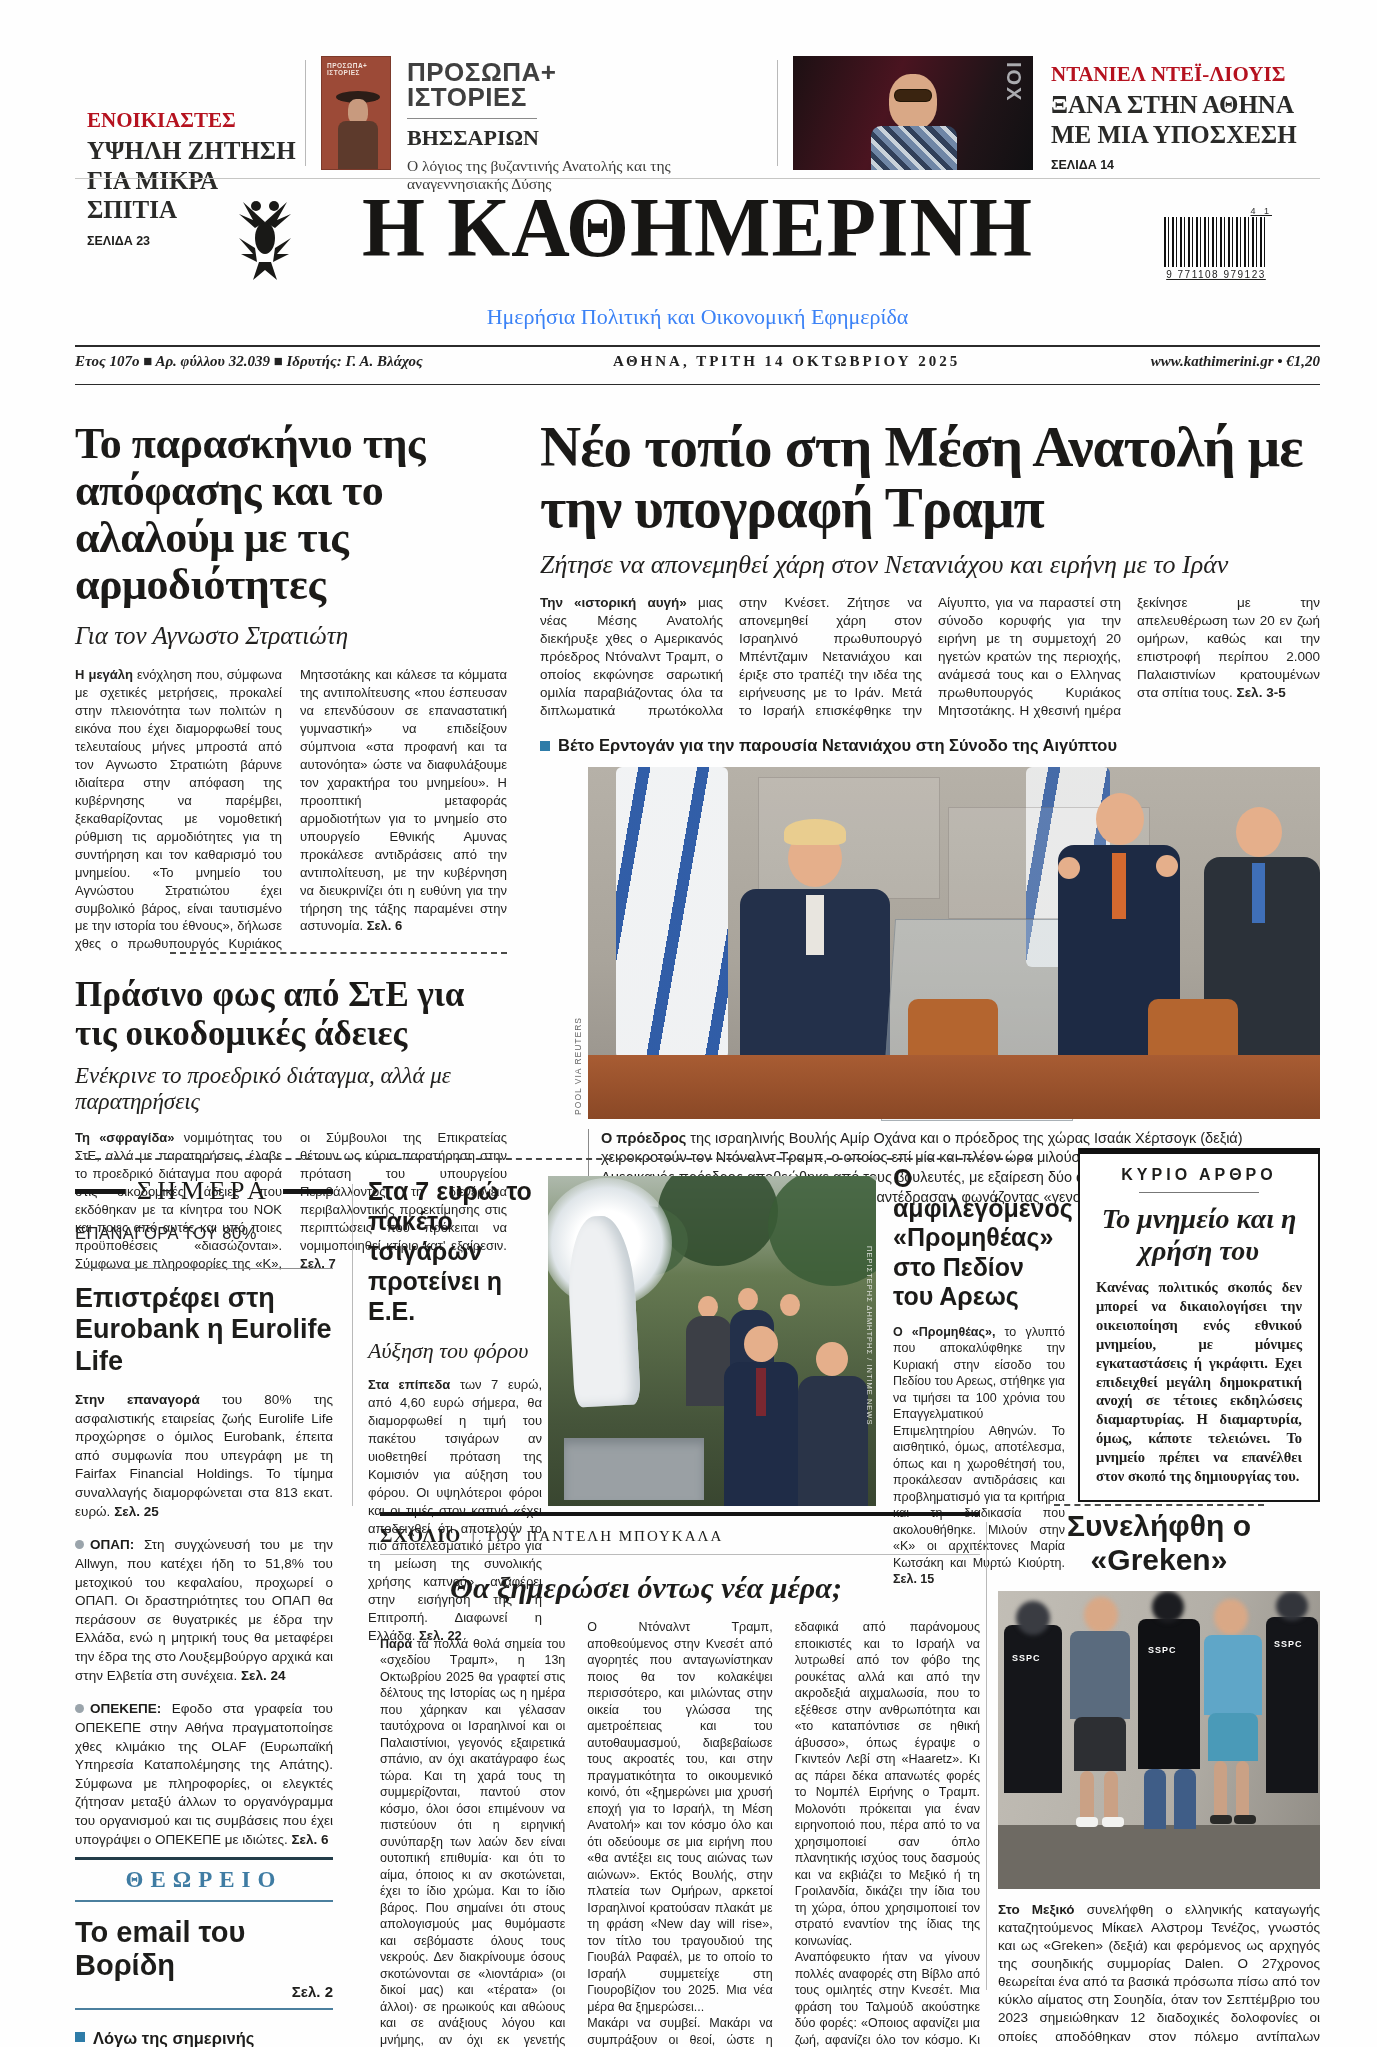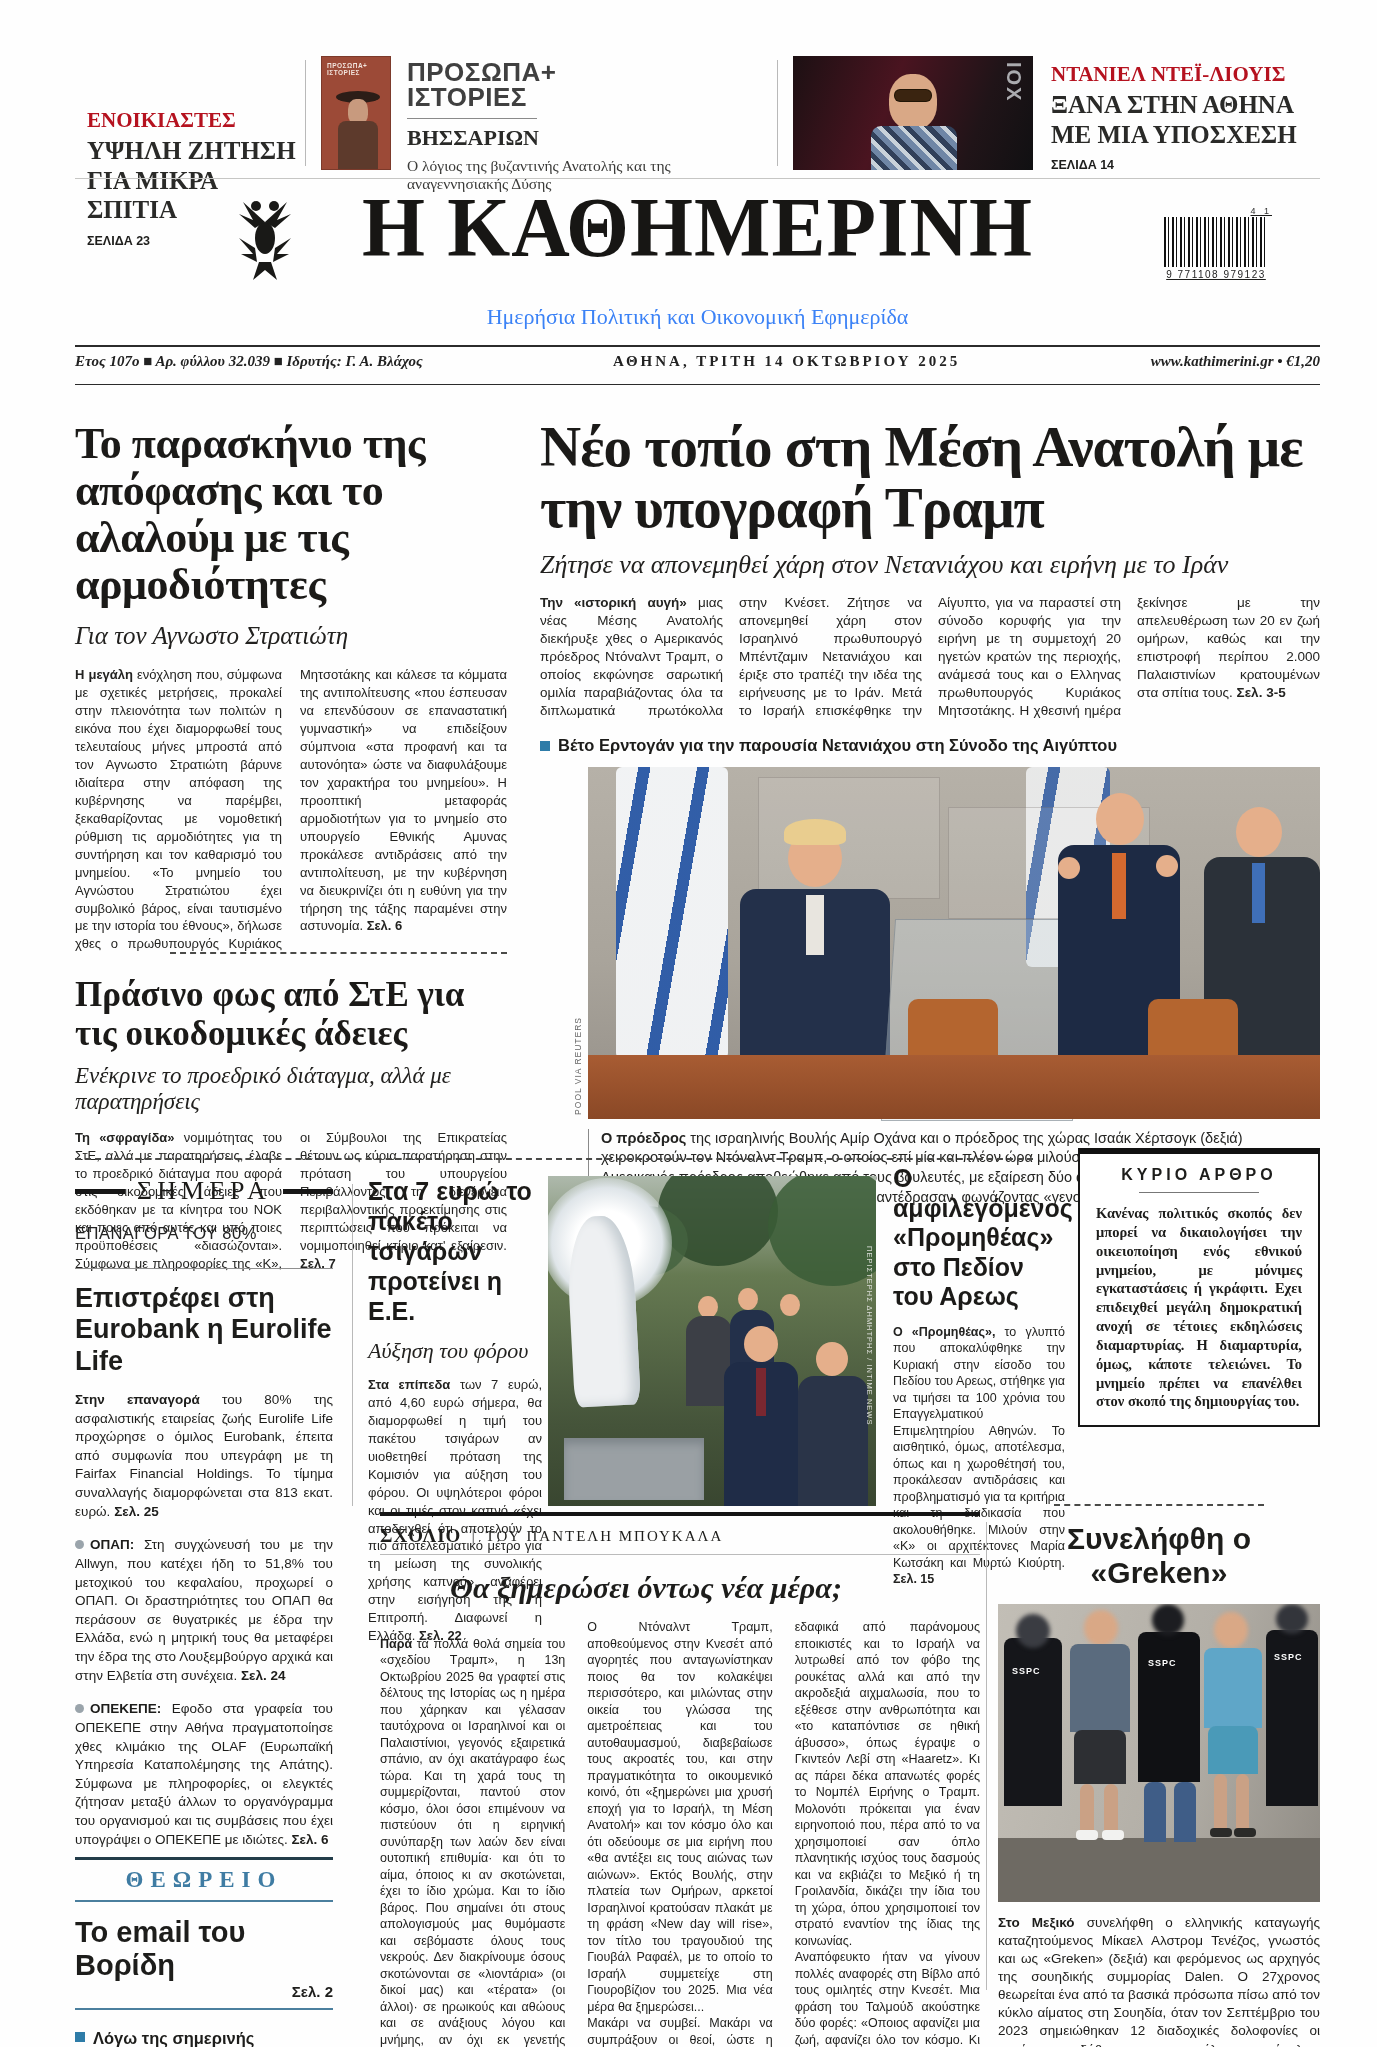--- a/index.html
+++ b/index.html
@@ -154,21 +154,21 @@
   .sx-sep{color:#888;}
   .sx-author{font-family:"Liberation Serif",serif;font-size:15px;letter-spacing:2px;}
   .sx-title{font-family:"Liberation Serif",serif;font-style:italic;font-weight:bold;font-size:30px;margin:16px 0 14px 70px;}
   .sx-body{column-count:3;column-gap:22px;font-size:12.5px;line-height:1.32;text-align:justify;white-space:pre-line;}
 
   .vline2{left:986px;top:1522px;width:1px;height:468px;background:#b9b9b9;}
 
   
   .greken{left:998px;top:1504px;width:322px;}
   .gr-dash{width:210px;margin:0 auto;border-top:2px dashed #4a4a48;}
-  .gr-head{margin-top:16px;text-align:center;font-weight:bold;font-size:30px;}
+  .gr-head{margin-top:3px;text-align:center;font-weight:bold;font-size:30px;}
   .gr-photo{position:relative;margin-top:14px;width:322px;height:298px;background:linear-gradient(105deg,#c2beb6 0%,#b3afa7 55%,#8f8b84 100%);overflow:hidden;}
   .ground{position:absolute;left:0;bottom:0;width:100%;height:64px;background:#6e6a63;}
   .fig{position:absolute;border-radius:8px 8px 0 0;}
   .sspc{position:absolute;color:#fff;font-weight:bold;font-size:9px;letter-spacing:1px;}
   .blurhead{position:absolute;border-radius:50%;background:#d9a886;filter:blur(2px);}
   .gr-cap{margin-top:12px;font-size:13.5px;line-height:1.34;text-align:justify;}
 </style>
 </head>
 <body>
 
@@ -358,20 +358,21 @@
   <div class="abs prom">
     <div class="headline">Ο αμφιλεγόμενος «Προμηθέας» στο Πεδίον του Αρεως</div>
     <div class="bodytext just">
       <b>Ο «Προμηθέας»,</b><span> το γλυπτό που αποκαλύφθηκε την Κυριακή στην είσοδο του Πεδίου του Αρεως, στήθηκε για να τιμήσει τα 100 χρόνια του Επαγγελματικού Επιμελητηρίου Αθηνών. Το αισθητικό, όμως, αποτέλεσμα, όπως και η χωροθέτησή του, προκάλεσαν αντιδράσεις και προβληματισμό για τα κριτήρια και τη διαδικασία που ακολουθήθηκε. Μιλούν στην «Κ» οι αρχιτέκτονες Μαρία Κωτσάκη και Μυρτώ Κιούρτη. </span><b class="pageref">Σελ. 15</b>
     </div>
   </div>
 
   <div class="abs kyrio">
     <div class="ky-label">ΚΥΡΙΟ ΑΡΘΡΟ</div>
     <div class="ky-rule"></div>
+    <div class="ky-head">Το μνημείο και η χρήση του</div>
     <div class="ky-body">Κανένας πολιτικός σκοπός δεν μπορεί να δικαιολογήσει την οικειοποίηση ενός εθνικού μνημείου, με μόνιμες εγκαταστάσεις ή γκράφιτι. Εχει επιδειχθεί μεγάλη δημοκρατική ανοχή σε τέτοιες εκδηλώσεις διαμαρτυρίας. Η διαμαρτυρία, όμως, κάποτε τελειώνει. Το μνημείο πρέπει να επανέλθει στον σκοπό της δημιουργίας του.</div>
   </div>
 
   <div class="abs sxolio">
     <div class="sx-bar"></div>
     <div class="sx-head">
       <span class="sx-label">ΣΧΟΛΙΟ</span>
       <span class="sx-sep">|</span>
       <span class="sx-author">ΤΟΥ ΠΑΝΤΕΛΗ ΜΠΟΥΚΑΛΑ</span>
     </div>

